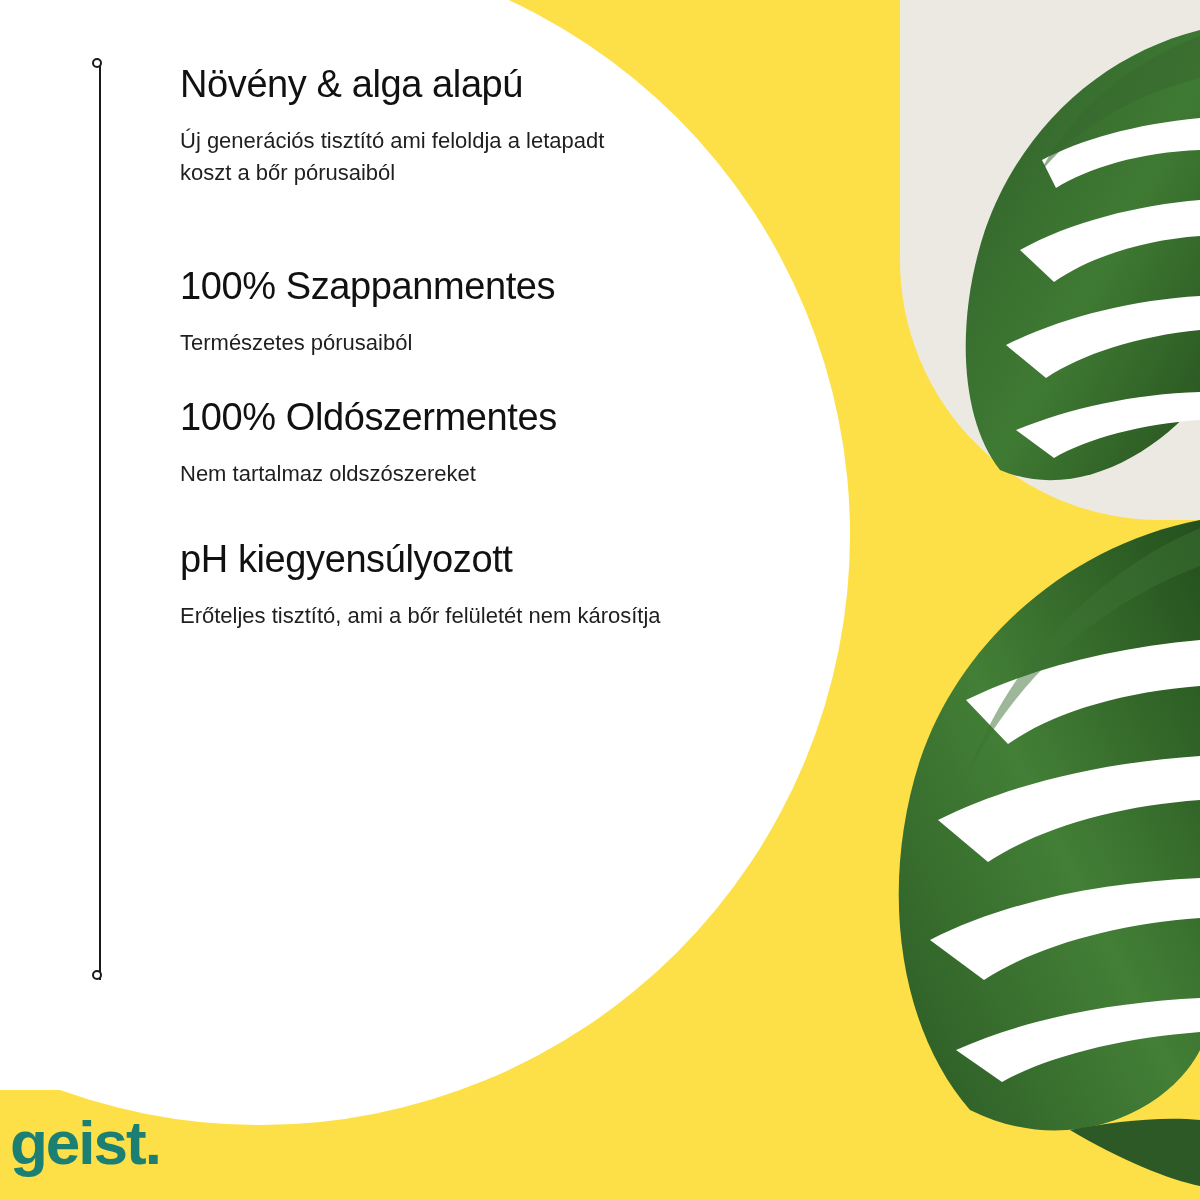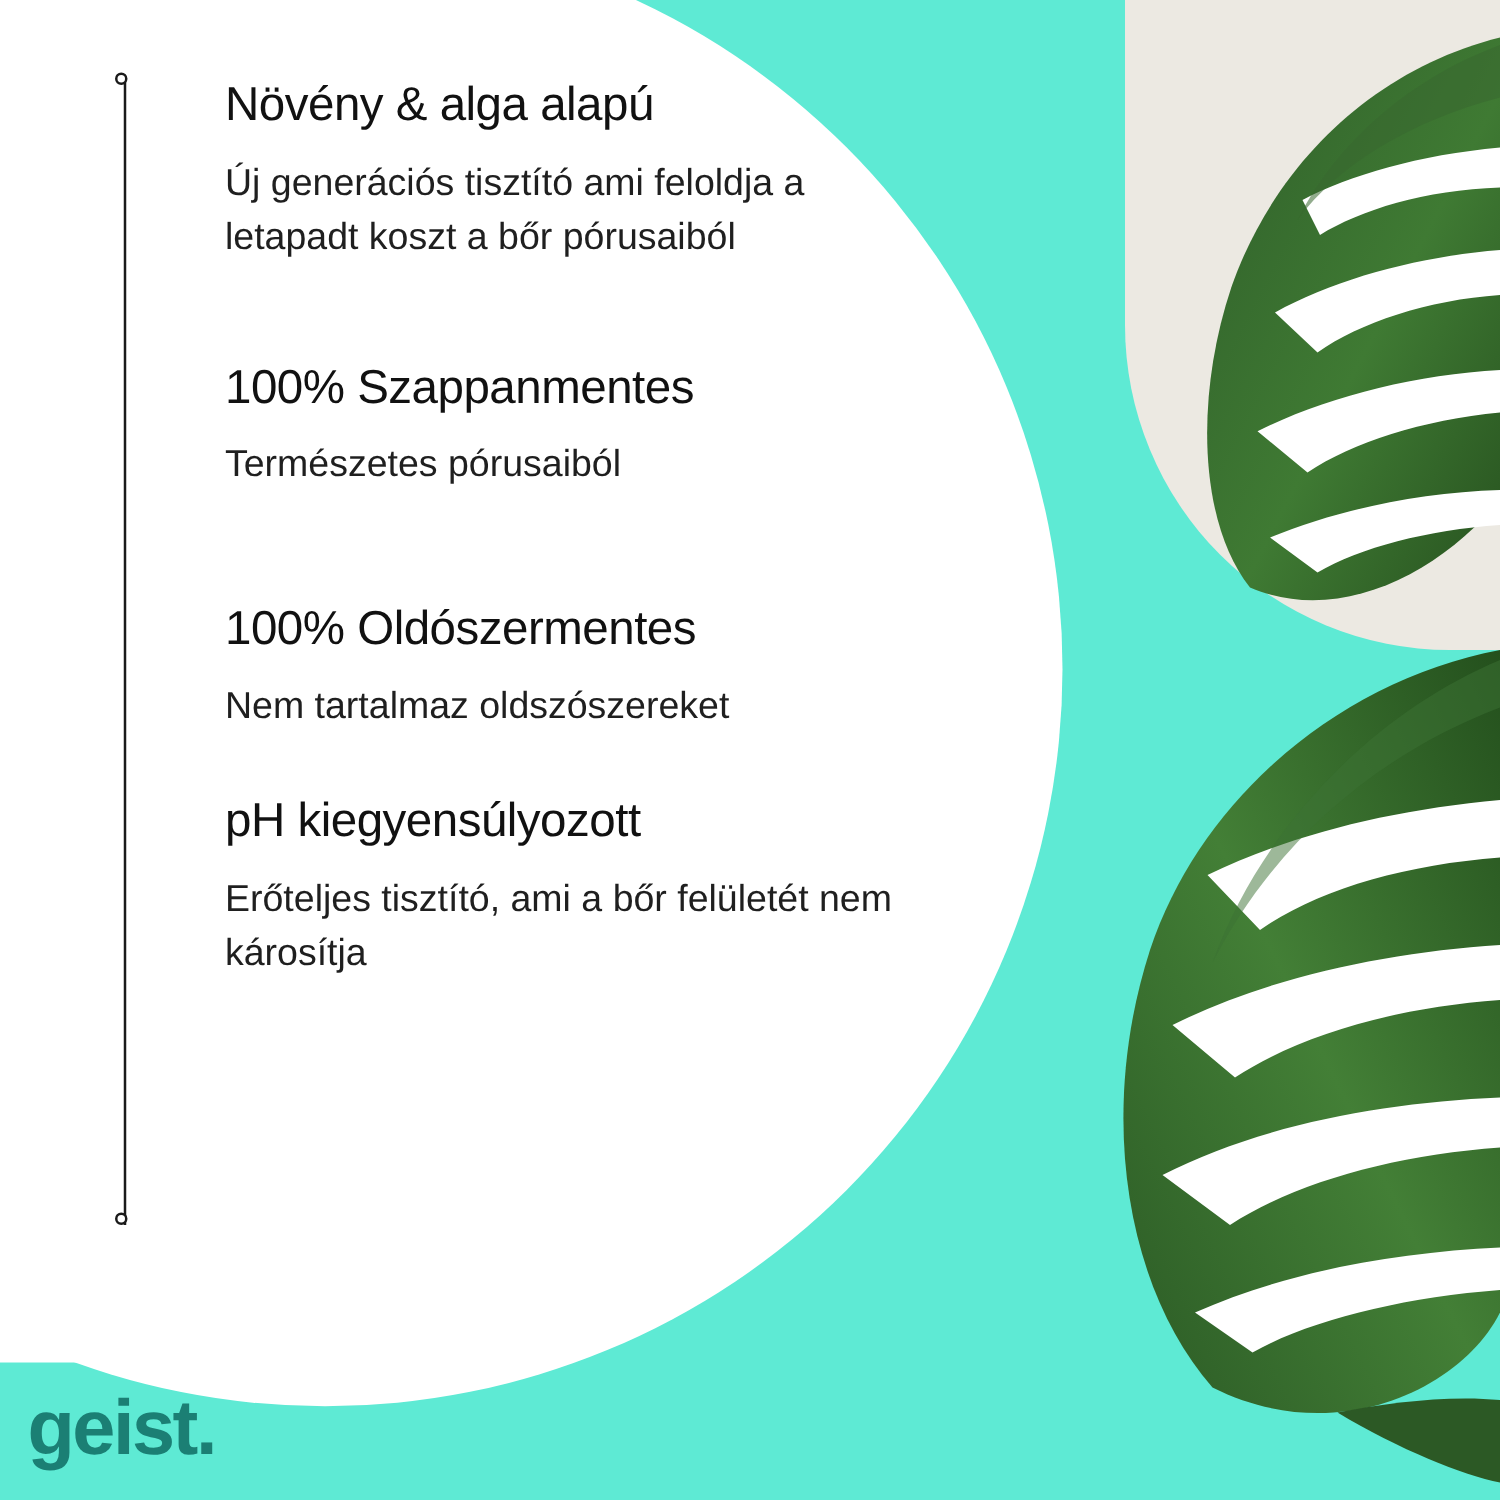--- a/index.html
+++ b/index.html
@@ -5,21 +5,21 @@
   html, body {
     margin: 0;
     padding: 0;
     background: #ffffff;
   }
   .canvas {
     position: relative;
     width: 1200px;
     height: 1200px;
     overflow: hidden;
-    background: #5eead4;
+    background: #fde047;
     font-family: "Liberation Sans", sans-serif;
   }
 
   
   .white-panel {
     position: absolute;
     left: -330px;
     top: -55px;
     width: 1180px;
     height: 1180px;
@@ -78,51 +78,51 @@
   .item { margin-bottom: 52px; }
   .item-title {
     font-size: 38px;
     font-weight: 500;
     color: #111111;
     letter-spacing: -0.4px;
     line-height: 1.28;
     margin: 0 0 16px 2px;
   }
   .item-sub {
-    font-size: 30px;
+    font-size: 22px;
     font-weight: 400;
     color: #1f1f1f;
     line-height: 1.45;
     margin: 0 0 0 2px;
     max-width: 470px;
   }
   .item.wide .item-sub { max-width: 640px; }
 
   
   .item:nth-child(1) { margin-bottom: 70px; }
   .item:nth-child(2) { margin-bottom: 74px; }
-  .item:nth-child(3) { margin-bottom: 85px; }
+  .item:nth-child(3) { margin-bottom: 34px; }
   .item:nth-child(4) { margin-bottom: 46px; }
   .item:nth-child(5) { margin-bottom: 0; }
 
   
   .leaf-layer {
     position: absolute;
     right: 0;
     top: 0;
     width: 430px;
     height: 1200px;
     pointer-events: none;
   }
   .leaf-svg { display: block; width: 100%; height: 100%; }
 
   
   .logo {
     position: absolute;
-    left: 22px;
+    left: 10px;
     bottom: 22px;
     font-size: 62px;
     font-weight: 700;
     color: #1b7f74;
     letter-spacing: -2px;
     font-family: "Liberation Sans", sans-serif;
   }
 </style>
 </head>
 <body>

